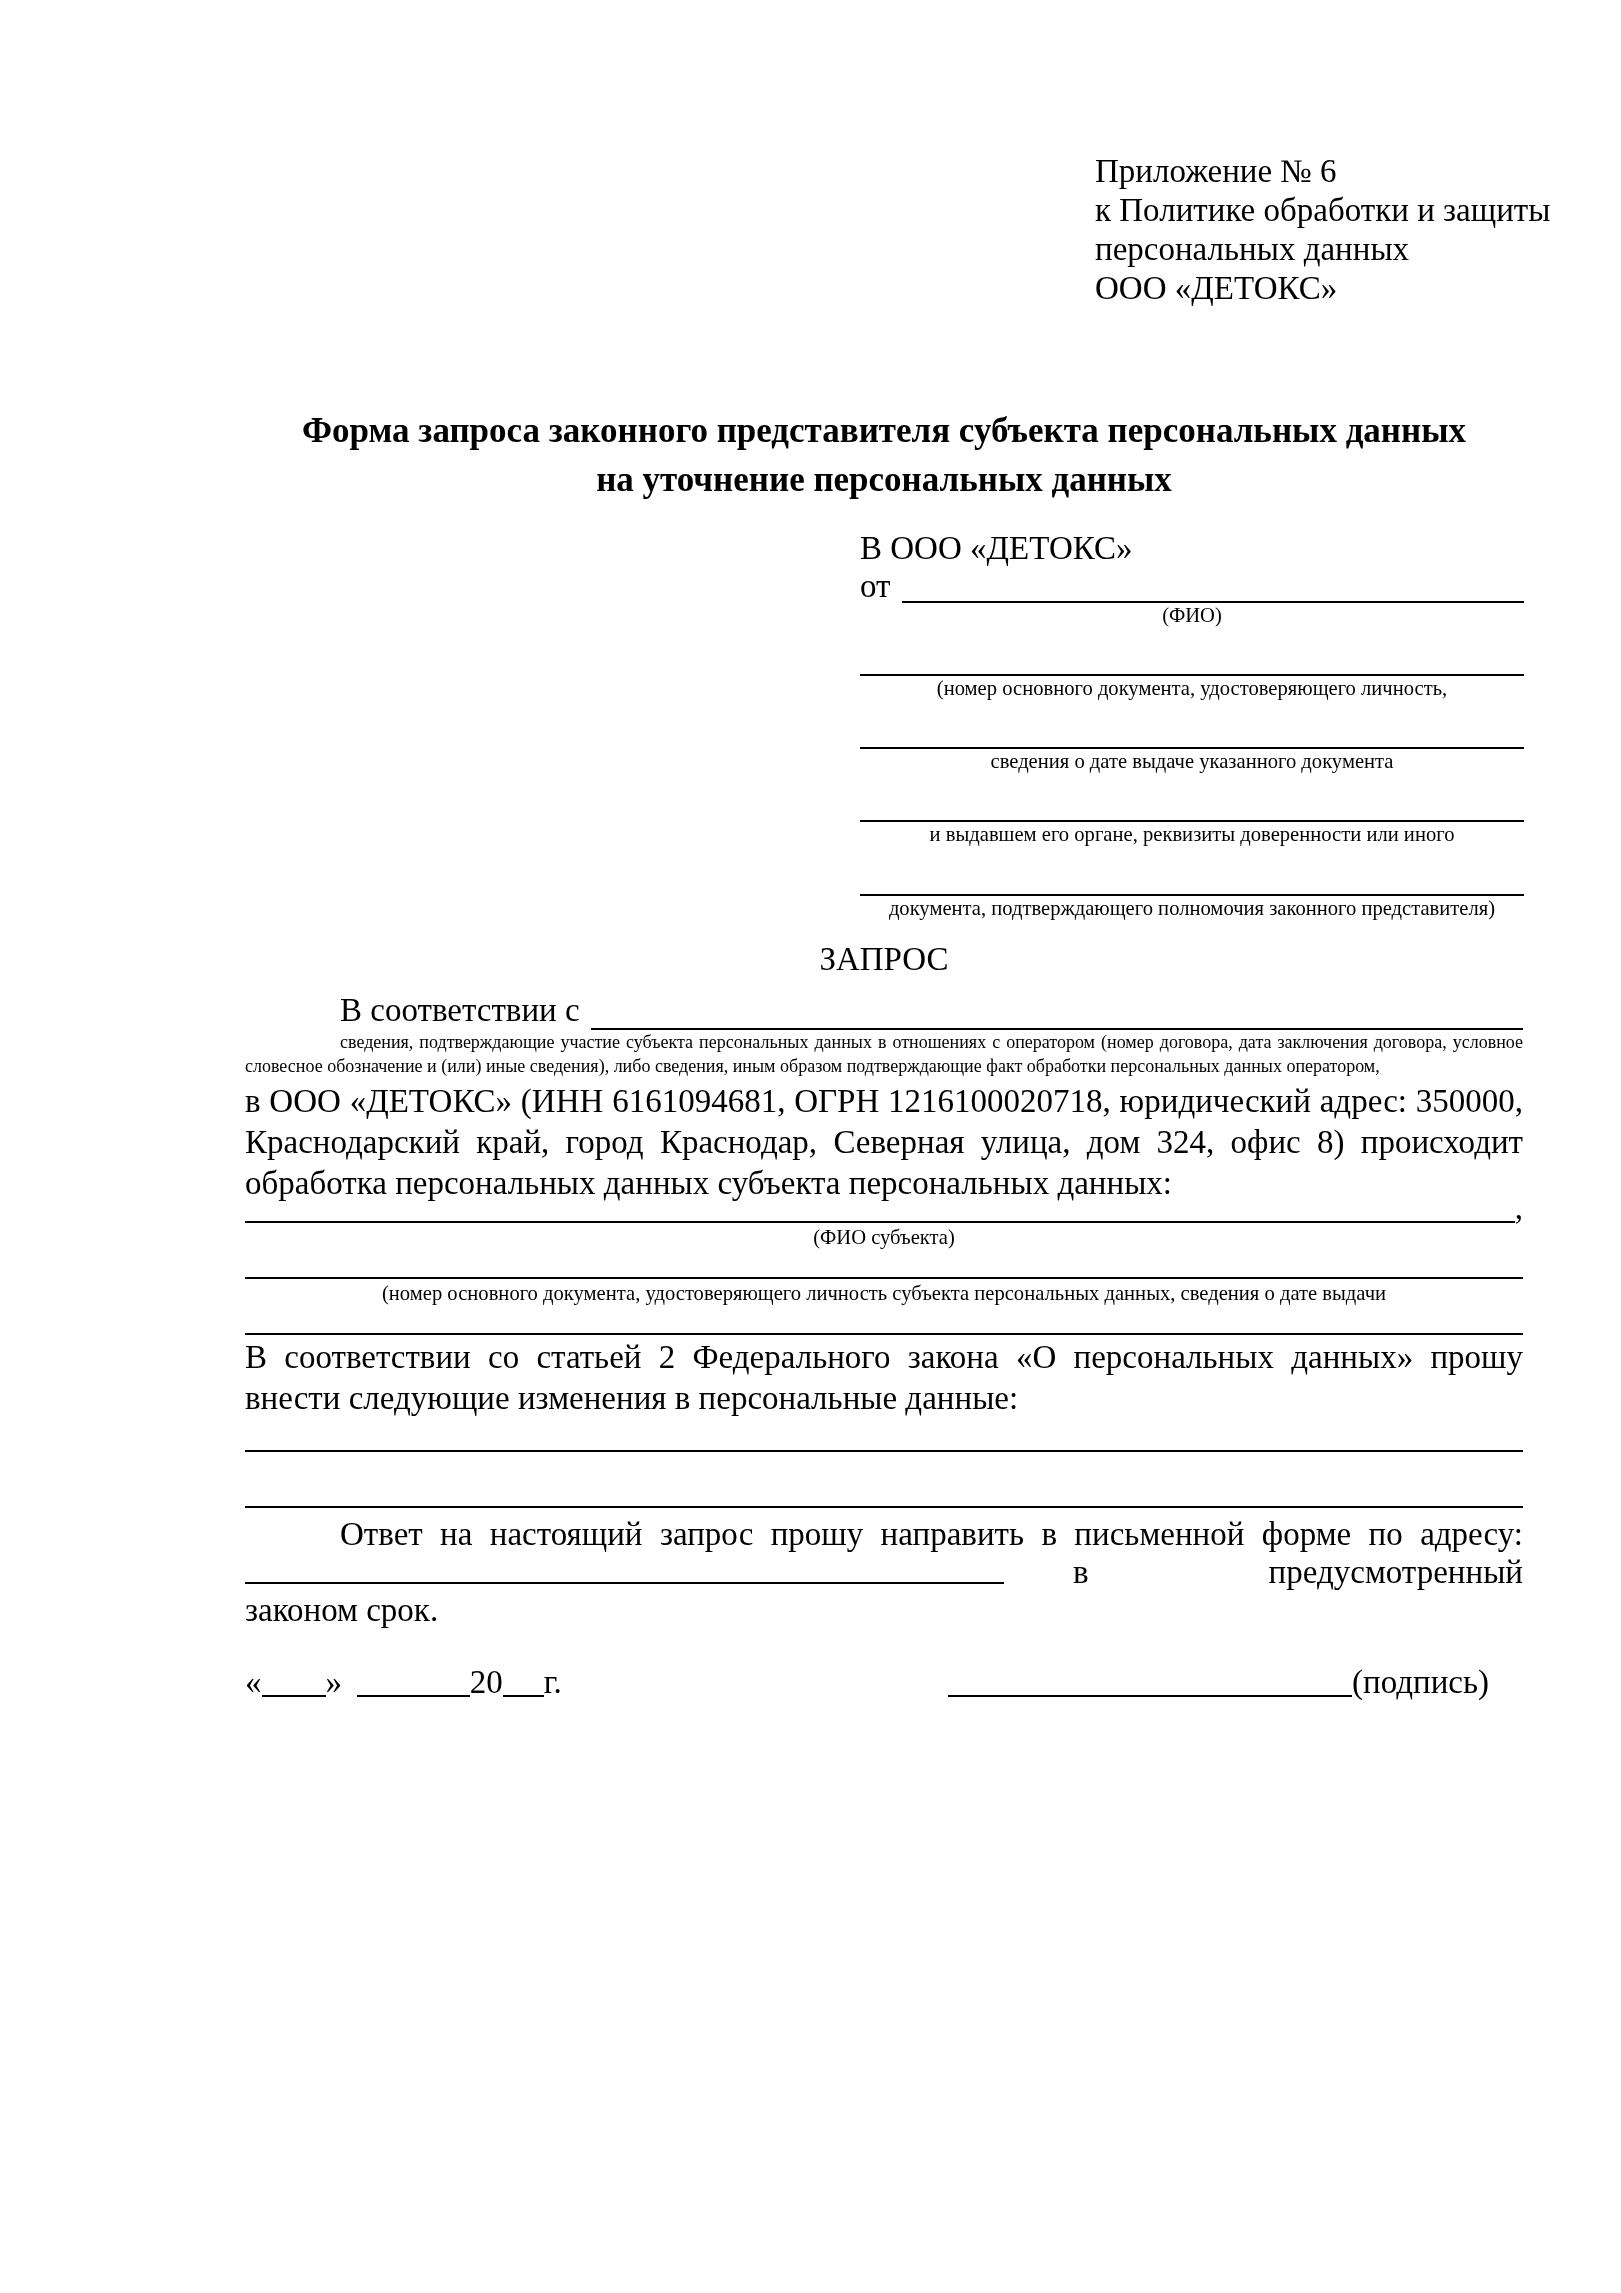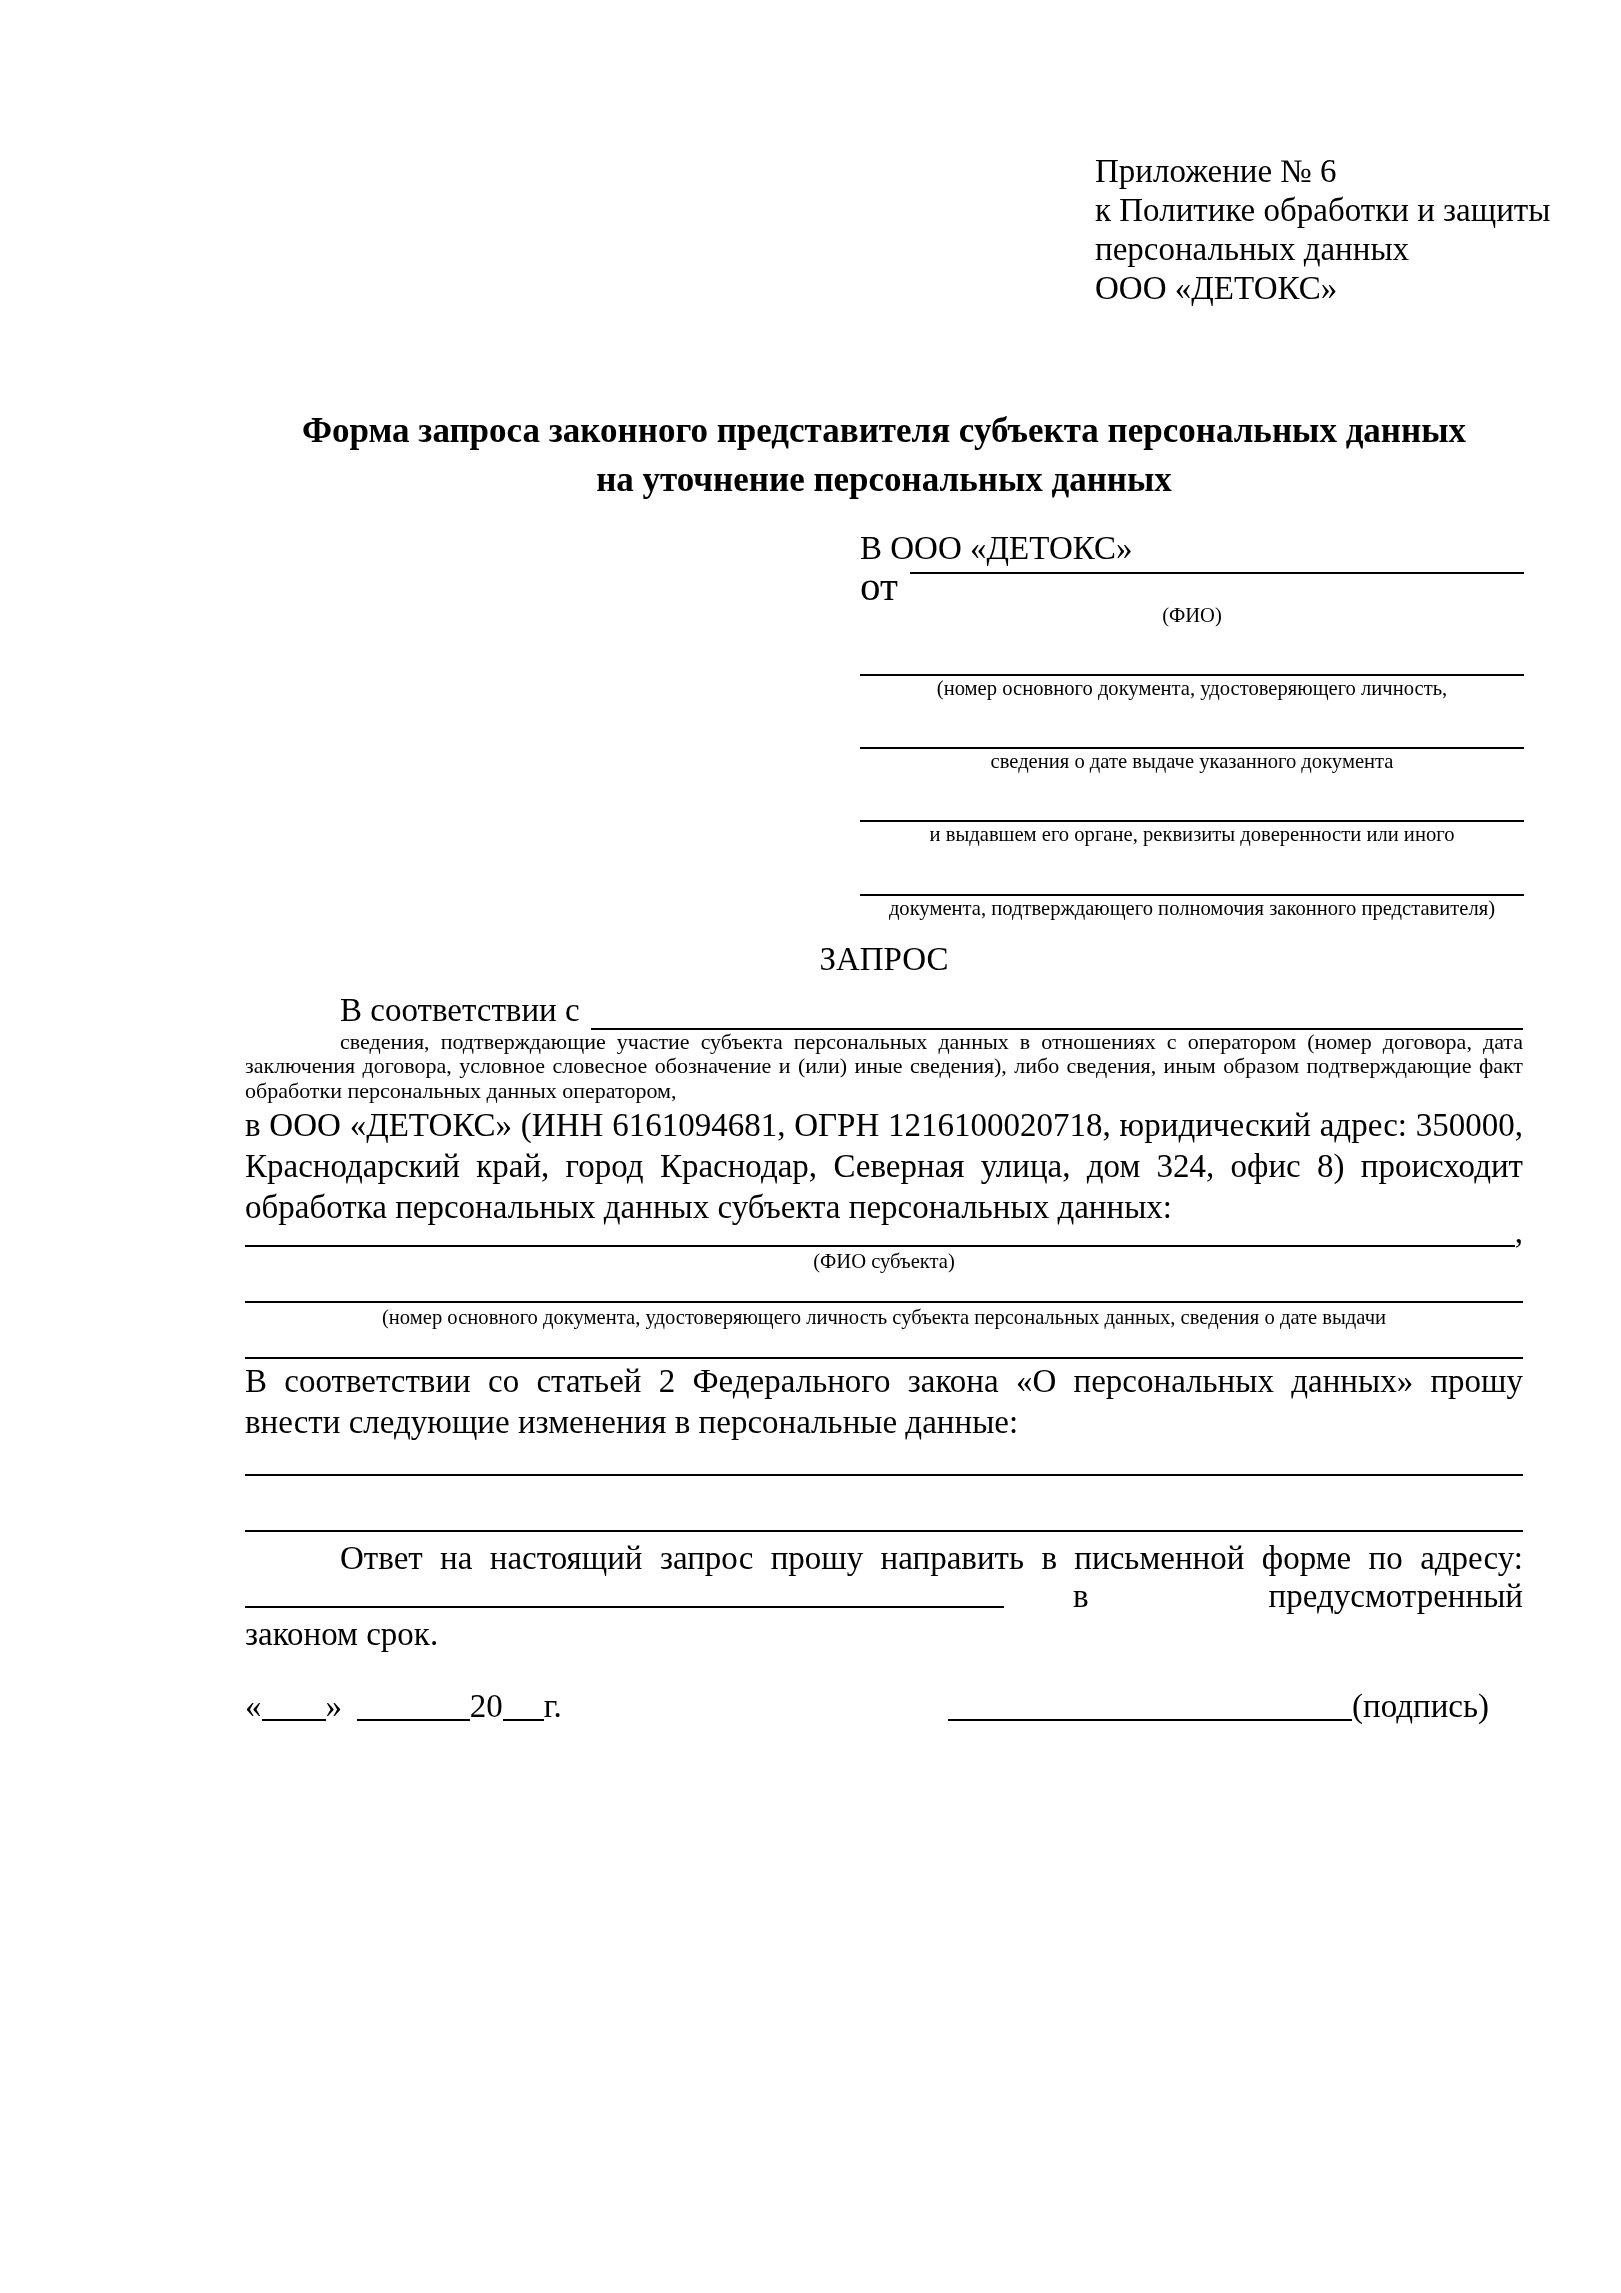--- a/index.html
+++ b/index.html
@@ -15,30 +15,30 @@
   .content {
     position:absolute; left:245px; top:0; width:1278px;
   }
   
   .annex { margin:152px 0 0 850px; font-size:33px; line-height:39px; white-space:nowrap; }
   
   .title { margin-top:98px; text-align:center; font-weight:bold; font-size:35px; line-height:49px; }
   
   .addr { margin-top:21.6px; margin-left:615px; width:664px; }
   .to-line { font-size:33px; line-height:44px; }
-  .from-row { display:flex; align-items:flex-start; height:33px; font-size:41px; line-height:33px; }
+  .from-row { display:flex; align-items:flex-end; height:33px; font-size:33px; line-height:33px; }
   .from-row .lbl { flex:0 0 auto; }
   .fill { flex:1 1 auto; border-bottom:2.9px solid #000; height:2px; margin-left:11.8px; }
   .cap { font-size:20.6px; line-height:24.5px; text-align:center; }
   .blank { border-bottom:2.9px solid #000; height:35px; margin-top:11.8px; }
   
   .req-head { margin-top:17.6px; text-align:center; font-size:33px; line-height:43px; }
   .acc-row { margin-top:5.9px; display:flex; align-items:flex-end; height:43px; font-size:33px; line-height:39px; }
   .acc-row .lead { flex:0 0 auto; padding-left:95px; }
-  .acc-caption { font-size:22px; line-height:24.5px; text-align:justify; text-indent:95px; }
+  .acc-caption { font-size:18px; line-height:24.5px; text-align:justify; text-indent:95px; }
   .para { font-size:33px; line-height:41px; text-align:justify; margin-top:2px; }
   .comma-row { display:flex; align-items:flex-end; height:29px; margin-top:-9.8px; font-size:33px; line-height:29px; }
   .comma-row .fill { margin-left:0; }
   .comma-row .comma { flex:0 0 auto; }
   .cap-c { font-size:20.6px; line-height:24.5px; text-align:center; margin-top:2px; }
   .full-blank { border-bottom:2.9px solid #000; height:27.4px; }
   .h-line { border-bottom:2.9px solid #000; height:0; }
   .h-line.first { margin-top:31px; }
   .h-line.second { margin-top:54px; }
   .just-line { font-size:33px; line-height:41px; text-align:justify; text-align-last:justify; text-indent:95px; margin-top:5.9px; }

